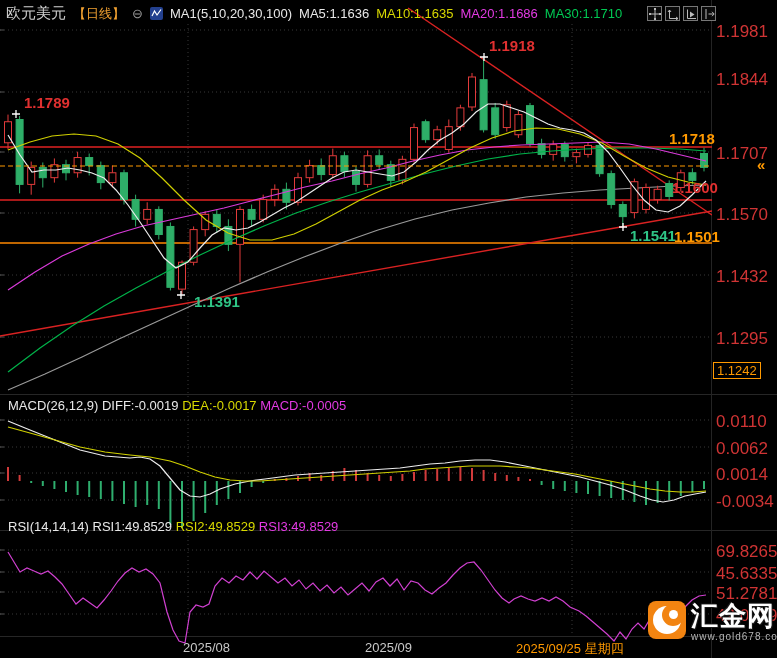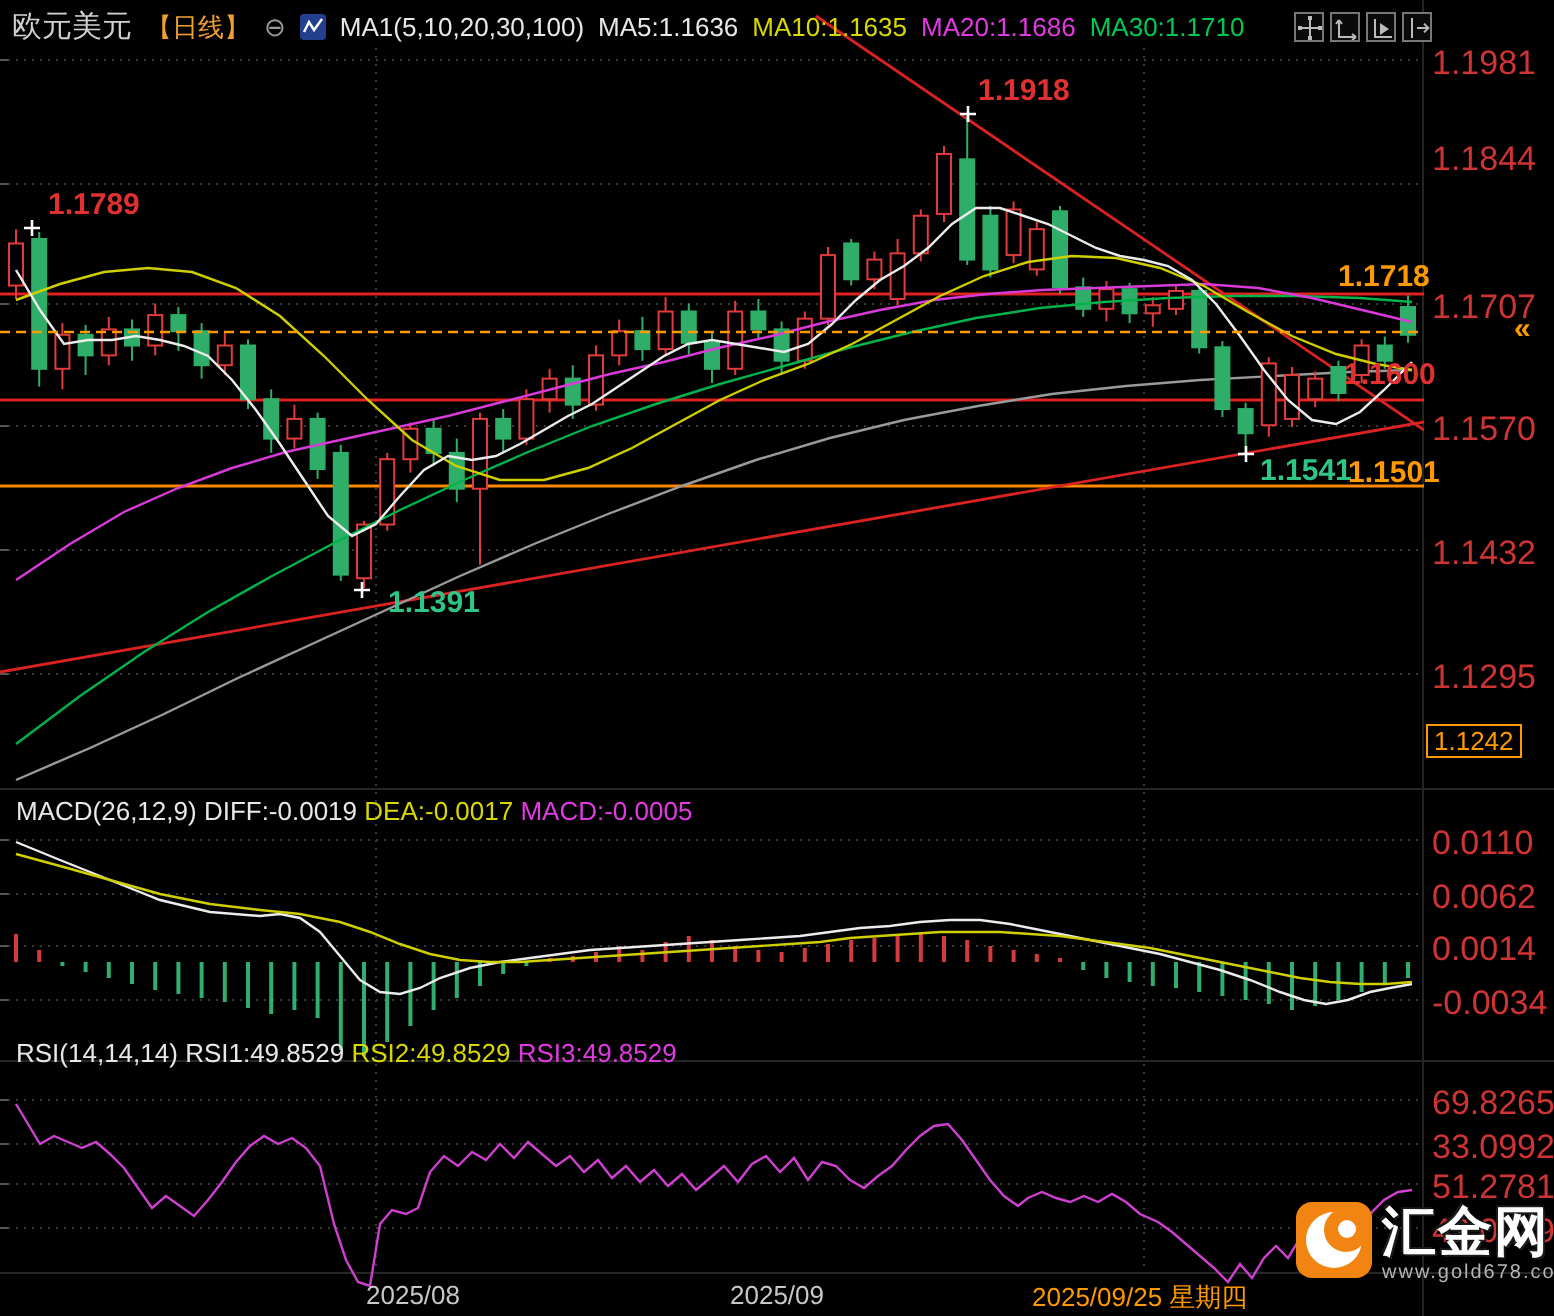--- a/index.html
+++ b/index.html
@@ -342,21 +342,21 @@
       <div class="axis-lbl" style="top: 70px;">1.1844</div>
       <div class="axis-lbl" style="top: 144px;">1.1707</div>
       <div class="axis-lbl" style="top: 205px;">1.1570</div>
       <div class="axis-lbl" style="top: 267px;">1.1432</div>
       <div class="axis-lbl" style="top: 329px;">1.1295</div>
       <div class="axis-lbl" style="top: 412px;">0.0110</div>
       <div class="axis-lbl" style="top: 439px;">0.0062</div>
       <div class="axis-lbl" style="top: 465px;">0.0014</div>
       <div class="axis-lbl" style="top: 492px;">-0.0034</div>
       <div class="axis-lbl" style="top: 542px;">69.8265</div>
-      <div class="axis-lbl" style="top: 564px;">33.0992</div>
+      <div class="axis-lbl" style="top: 564px;">45.6335</div>
       <div class="axis-lbl" style="top: 584px;">51.2781</div>
       <div class="axis-lbl" style="top: 606px;">42.0039</div>
       <div class="ann" style="top: 94px; left: 24px; color: rgb(224, 48, 48);">1.1789</div>
       <div class="ann" style="top: 37px; left: 489px; color: rgb(224, 48, 48);">1.1918</div>
       <div class="ann" style="top: 293px; left: 194px; color: rgb(47, 197, 134);">1.1391</div>
       <div class="ann" style="top: 227px; left: 630px; color: rgb(47, 197, 134);">1.1541</div>
       <div class="ann" style="top: 228px; left: 674px; color: rgb(255, 153, 0);">1.1501</div>
       <div class="ann" style="top: 179px; left: 672px; color: rgb(224, 48, 48);">1.1600</div>
       <div class="ann" style="top: 130px; left: 669px; color: rgb(255, 153, 0);">1.1718</div>
       <div class="xlbl" style="top: 640px; left: 183px;">2025/08</div>

